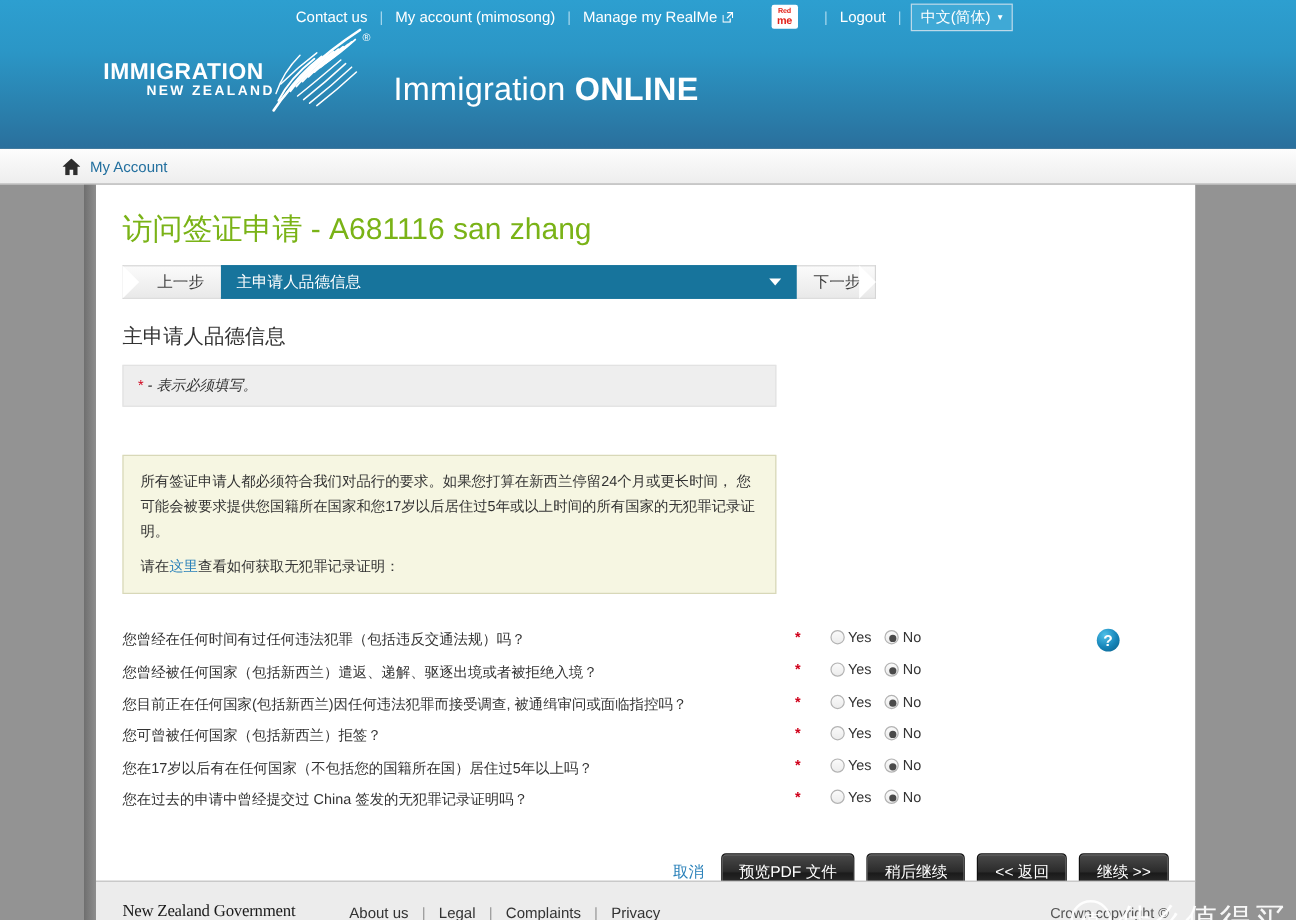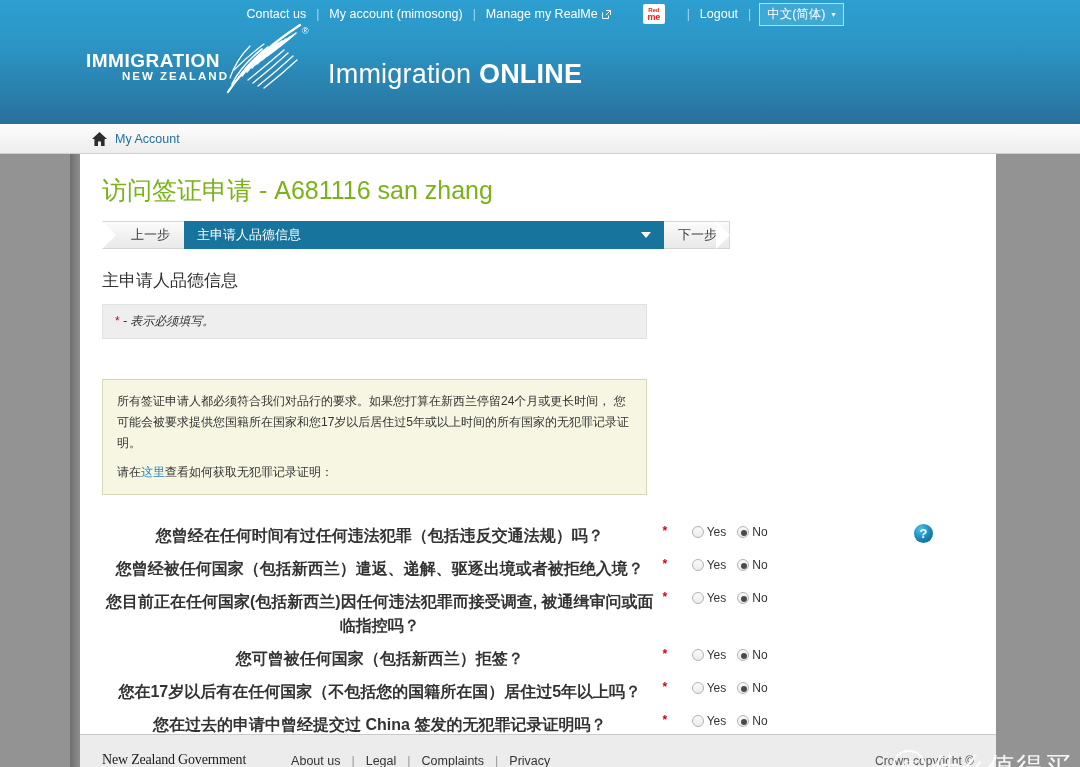--- a/index.html
+++ b/index.html
@@ -67,21 +67,21 @@
     font-family: "Liberation Sans", sans-serif;
   }
   .io-title .thin { font-weight: normal; }
 
   
   .crumbbar {
     height: 30px;
     background: linear-gradient(to bottom, #fdfdfd 0%, #ededed 100%);
     border-bottom: 1px solid #cfcfcf;
     display: flex; align-items: center;
-    padding-left: 92px;
+    padding-left: 52px;
     font-size: 12.5px;
   }
   .crumbbar .home-ico { margin-right: 8px; display: inline-flex; }
   .crumbbar a { color: #23709f; text-decoration: none; }
 
   
   .pagewrap { position: relative; height: 633px; background: #939393; }
   .sidestripe {
     position: absolute; left: 70px; top: 0; width: 10px; height: 100%;
     background: linear-gradient(to right, #6f6f6f, #8e8e8e);
@@ -149,22 +149,22 @@
     margin-bottom: 26px;
   }
   .infobox p { margin: 0 0 8px 0; }
   .infobox p:last-child { margin-bottom: 0; }
   .infobox a { color: #2980b9; text-decoration: none; }
 
   
   .qtable { width: 100%; border-collapse: collapse; }
   .qrow td { vertical-align: top; padding: 3px 0 5px 0; }
   .qlabel {
-    width: 310px; text-align: center; font-size: 16px; color: #333;
-    line-height: 1.55; padding-right: 3px !important; font-weight: bold;
+    width: 310px; text-align: left; font-size: 12px; color: #333;
+    line-height: 1.55; padding-right: 3px !important;
   }
   .qstar { color: #d0021b; font-weight: bold; padding: 0 0 0 2px; }
   .qstar-cell { width: 14px; text-align: left; font-size: 12px; }
   .qopts { width: 120px; white-space: nowrap; padding-left: 6px !important; }
   .radio-opt {
     display: inline-flex; align-items: center; gap: 3px;
     font-size: 12px; color: #333; margin-right: 11px;
   }
   .rdo {
     width: 12px; height: 12px; border-radius: 50%;

